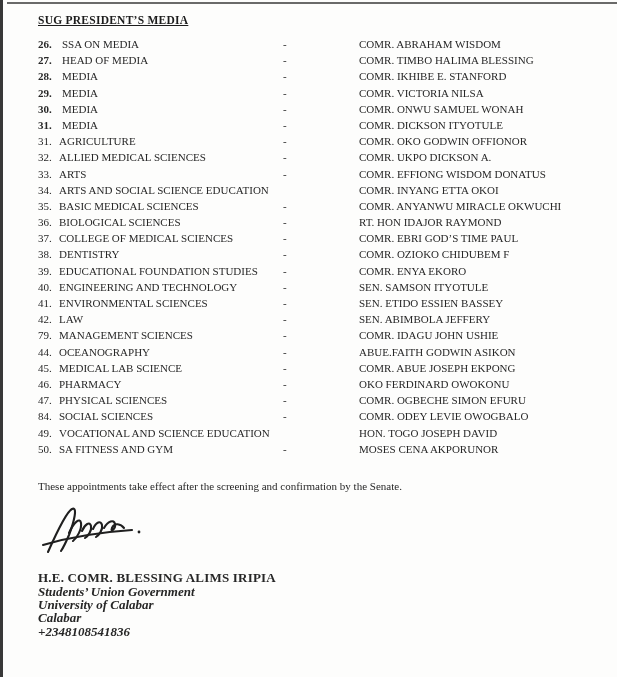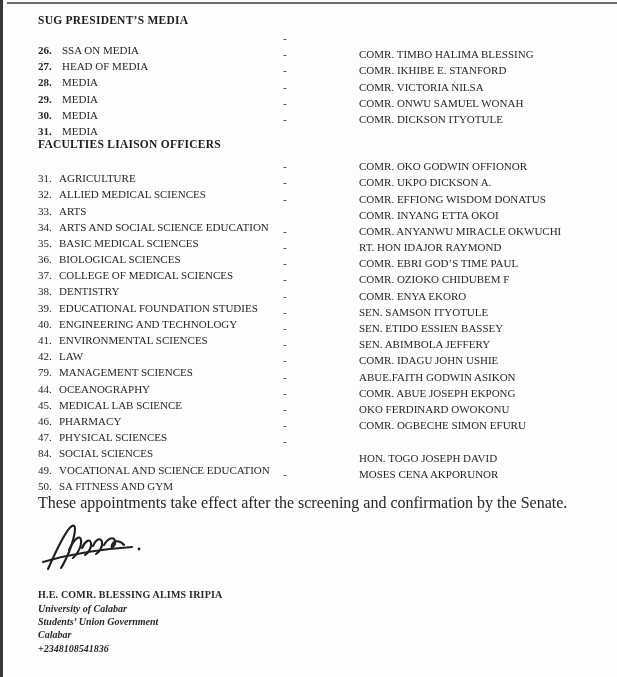--- a/index.html
+++ b/index.html
@@ -11,75 +11,74 @@
     font-family:"Liberation Serif", serif;
     color: var(--text, #272727);
   }
   .edge-left { position:absolute; left:0; top:0; width:3px; height:677px; background:var(--edge,#383838); }
   .edge-top  { position:absolute; left:7px; top:2px; width:610px; height:2px; background:var(--edge,#383838); opacity:.75; }
   .content { position:absolute; left:38px; top:10px; width:570px; }
   h2 {
     font-size:11.5px; font-weight:bold; color:var(--heading,#1c1c1c);
     letter-spacing:.25px; line-height:13px;
   }
-  .sec1 h2 { margin-top:4px; margin-bottom:3px; }
+  .sec1 h2 { margin-top:4px; margin-bottom:9px;text-decoration:underline; }
   .sec2 h2 { margin-top:11px; margin-bottom:7px; }
   .row { position:relative; height:16.2px; font-size:11px; line-height:16.2px; white-space:nowrap; }
-  .row .num { display:inline-block; width:21px;margin-top:12px; }
+  .row .num { display:inline-block; width:21px; }
   .sec1 .row .num { width:24px; font-weight:bold; }
   .row .dash { position:absolute; left:245px; top:0; }
   .row .name { position:absolute; left:321px; top:0; white-space:nowrap; }
-  .note { margin-top:14px; font-size:16px; line-height:14px; }
+  .note { margin-top:22px; font-size:11px; line-height:14px; }
   .signature { margin-top:9px; margin-left:2px; height:56px; }
-  .signatory { margin-top:13px; font-size:10px; }
+  .signatory { margin-top:13px; font-size:13px; }
   .sig-name { font-weight:bold; line-height:14px; letter-spacing:.2px; }
   .sig-line { font-weight:bold; font-style:italic; line-height:13.3px; }
 </style>
 </head>
 <body>
 
 <div class="doc" style="--background: #fdfdfc; --text: #272727; --heading: #1c1c1c; --edge: #383838;">
   <div class="edge-left"></div>
   <div class="edge-top"></div>
 
   <div class="content">
 
     <section class="sec1">
       <h2>SUG PRESIDENT’S MEDIA</h2>
       <div class="rows">
-          <div class="row"><span class="num">26.</span><span class="title">SSA ON MEDIA</span><span class="dash">-</span></div>
+          <div class="row"><span class="num">26.</span><span class="title">SSA ON MEDIA</span><span class="dash">-</span><span class="name">COMR. ABRAHAM WISDOM</span></div>
           <div class="row"><span class="num">27.</span><span class="title">HEAD OF MEDIA</span><span class="dash">-</span><span class="name">COMR. TIMBO HALIMA BLESSING</span></div>
           <div class="row"><span class="num">28.</span><span class="title">MEDIA</span><span class="dash">-</span><span class="name">COMR. IKHIBE E. STANFORD</span></div>
           <div class="row"><span class="num">29.</span><span class="title">MEDIA</span><span class="dash">-</span><span class="name">COMR. VICTORIA NILSA</span></div>
           <div class="row"><span class="num">30.</span><span class="title">MEDIA</span><span class="dash">-</span><span class="name">COMR. ONWU SAMUEL WONAH</span></div>
           <div class="row"><span class="num">31.</span><span class="title">MEDIA</span><span class="dash">-</span><span class="name">COMR. DICKSON ITYOTULE</span></div>
         </div>
     </section>
 
     <section class="sec2">
-      <h2>FACULTIES LIAISON OFFICERS</h2>
       <div class="rows">
           <div class="row"><span class="num">31.</span><span class="title">AGRICULTURE</span><span class="dash">-</span><span class="name">COMR. OKO GODWIN OFFIONOR</span></div>
           <div class="row"><span class="num">32.</span><span class="title">ALLIED MEDICAL SCIENCES</span><span class="dash">-</span><span class="name">COMR. UKPO DICKSON A.</span></div>
           <div class="row"><span class="num">33.</span><span class="title">ARTS</span><span class="dash">-</span><span class="name">COMR. EFFIONG WISDOM DONATUS</span></div>
           <div class="row"><span class="num">34.</span><span class="title">ARTS AND SOCIAL SCIENCE EDUCATION</span><span class="dash"></span><span class="name">COMR. INYANG ETTA OKOI</span></div>
           <div class="row"><span class="num">35.</span><span class="title">BASIC MEDICAL SCIENCES</span><span class="dash">-</span><span class="name">COMR. ANYANWU MIRACLE OKWUCHI</span></div>
           <div class="row"><span class="num">36.</span><span class="title">BIOLOGICAL SCIENCES</span><span class="dash">-</span><span class="name">RT. HON IDAJOR RAYMOND</span></div>
           <div class="row"><span class="num">37.</span><span class="title">COLLEGE OF MEDICAL SCIENCES</span><span class="dash">-</span><span class="name">COMR. EBRI GOD’S TIME PAUL</span></div>
           <div class="row"><span class="num">38.</span><span class="title">DENTISTRY</span><span class="dash">-</span><span class="name">COMR. OZIOKO CHIDUBEM F</span></div>
           <div class="row"><span class="num">39.</span><span class="title">EDUCATIONAL FOUNDATION STUDIES</span><span class="dash">-</span><span class="name">COMR. ENYA EKORO</span></div>
           <div class="row"><span class="num">40.</span><span class="title">ENGINEERING AND TECHNOLOGY</span><span class="dash">-</span><span class="name">SEN. SAMSON ITYOTULE</span></div>
           <div class="row"><span class="num">41.</span><span class="title">ENVIRONMENTAL SCIENCES</span><span class="dash">-</span><span class="name">SEN. ETIDO ESSIEN BASSEY</span></div>
           <div class="row"><span class="num">42.</span><span class="title">LAW</span><span class="dash">-</span><span class="name">SEN. ABIMBOLA JEFFERY</span></div>
           <div class="row"><span class="num">79.</span><span class="title">MANAGEMENT SCIENCES</span><span class="dash">-</span><span class="name">COMR. IDAGU JOHN USHIE</span></div>
           <div class="row"><span class="num">44.</span><span class="title">OCEANOGRAPHY</span><span class="dash">-</span><span class="name">ABUE.FAITH GODWIN ASIKON</span></div>
           <div class="row"><span class="num">45.</span><span class="title">MEDICAL LAB SCIENCE</span><span class="dash">-</span><span class="name">COMR. ABUE JOSEPH EKPONG</span></div>
           <div class="row"><span class="num">46.</span><span class="title">PHARMACY</span><span class="dash">-</span><span class="name">OKO FERDINARD OWOKONU</span></div>
           <div class="row"><span class="num">47.</span><span class="title">PHYSICAL SCIENCES</span><span class="dash">-</span><span class="name">COMR. OGBECHE SIMON EFURU</span></div>
-          <div class="row"><span class="num">84.</span><span class="title">SOCIAL SCIENCES</span><span class="dash">-</span></div>
+          <div class="row"><span class="num">84.</span><span class="title">SOCIAL SCIENCES</span><span class="dash">-</span><span class="name">COMR. ODEY LEVIE OWOGBALO</span></div>
           <div class="row"><span class="num">49.</span><span class="title">VOCATIONAL AND SCIENCE EDUCATION</span><span class="dash"></span><span class="name">HON. TOGO JOSEPH DAVID</span></div>
           <div class="row"><span class="num">50.</span><span class="title">SA FITNESS AND GYM</span><span class="dash">-</span><span class="name">MOSES CENA AKPORUNOR</span></div>
         </div>
     </section>
 
     <p class="note">These appointments take effect after the screening and confirmation by the Senate.</p>
 
     <div class="signature">
       <svg width="118" height="56" viewBox="0 0 118 56">
         <g fill="none" stroke="#1f1f1f" stroke-width="2.1" stroke-linecap="round">
@@ -89,20 +88,20 @@
           <path d="M53,27 C56,20 61,18 62,23 C63,28 59,33 56,35"></path>
           <path d="M64,26 C68,19 74,17 75,22 C76,27 70,31 72,26 C74,20 81,22 84,26"></path>
           <path d="M3,43 C30,35 62,30 92,28"></path>
           <circle cx="99" cy="30" r="1.4" fill="#1f1f1f" stroke="none"></circle>
         </g>
       </svg>
     </div>
 
     <div class="signatory">
       <div class="sig-name">H.E. COMR. BLESSING ALIMS IRIPIA</div>
+      <div class="sig-line">Students’ Union Government</div>
       <div class="sig-line">University of Calabar</div>
-      <div class="sig-line">Students’ Union Government</div>
       <div class="sig-line">Calabar</div>
       <div class="sig-line">+2348108541836</div>
     </div>
 
   </div>
 </div>
 
 </body></html>

